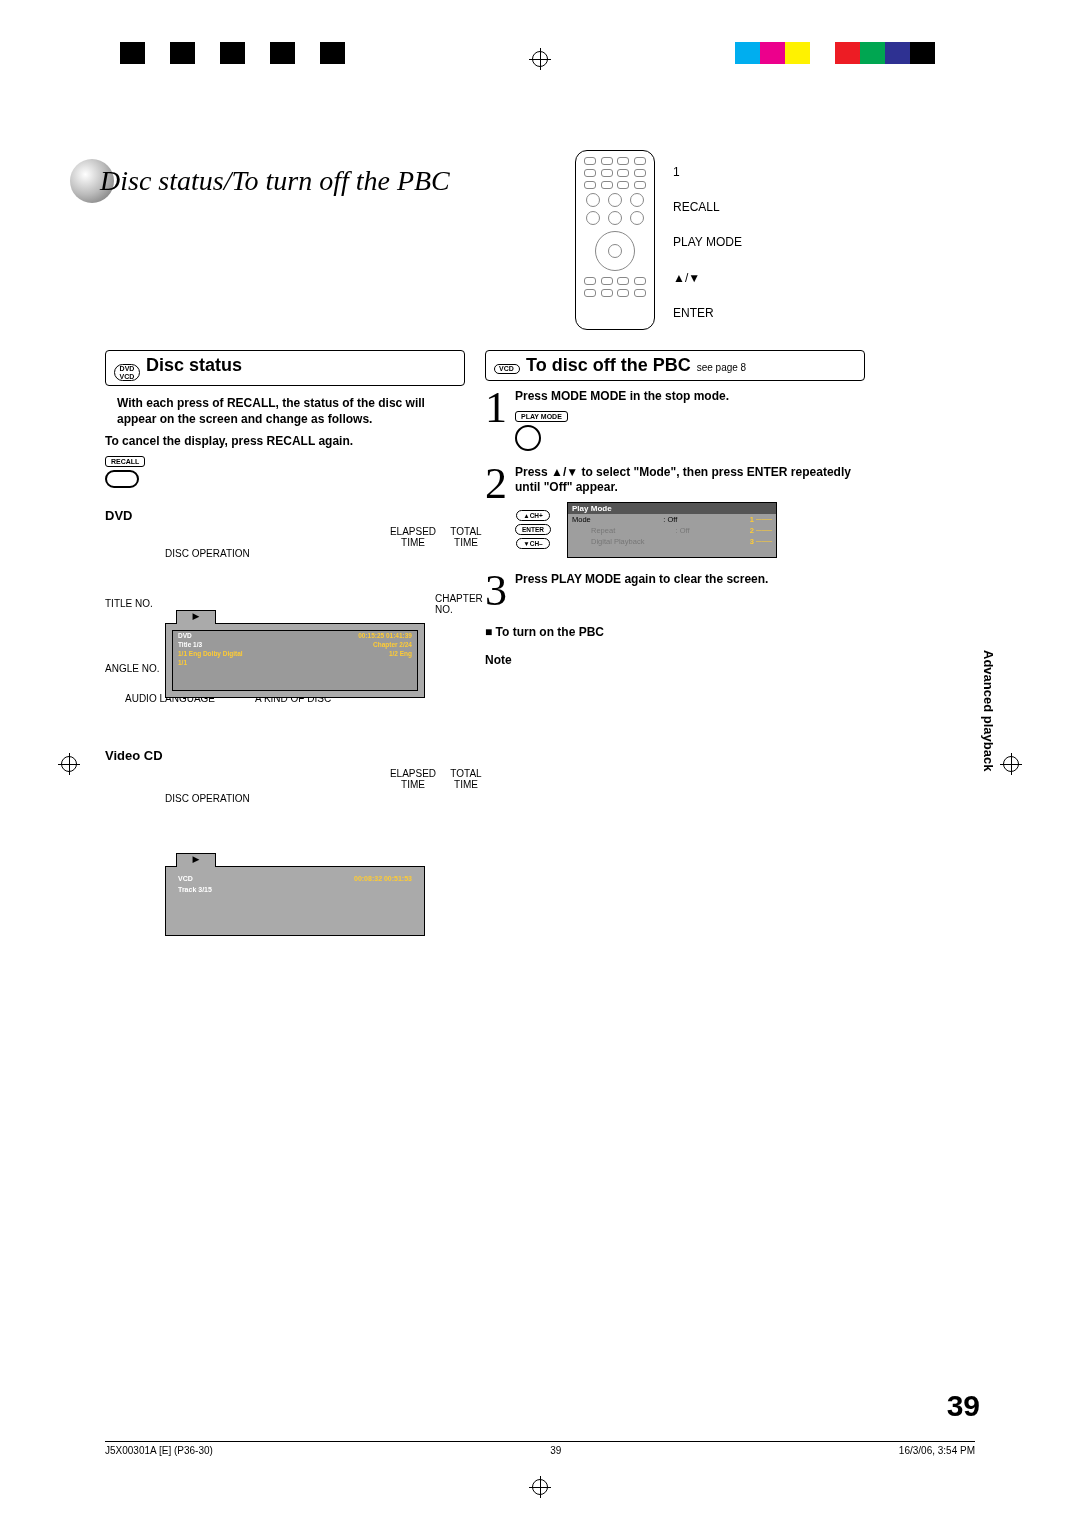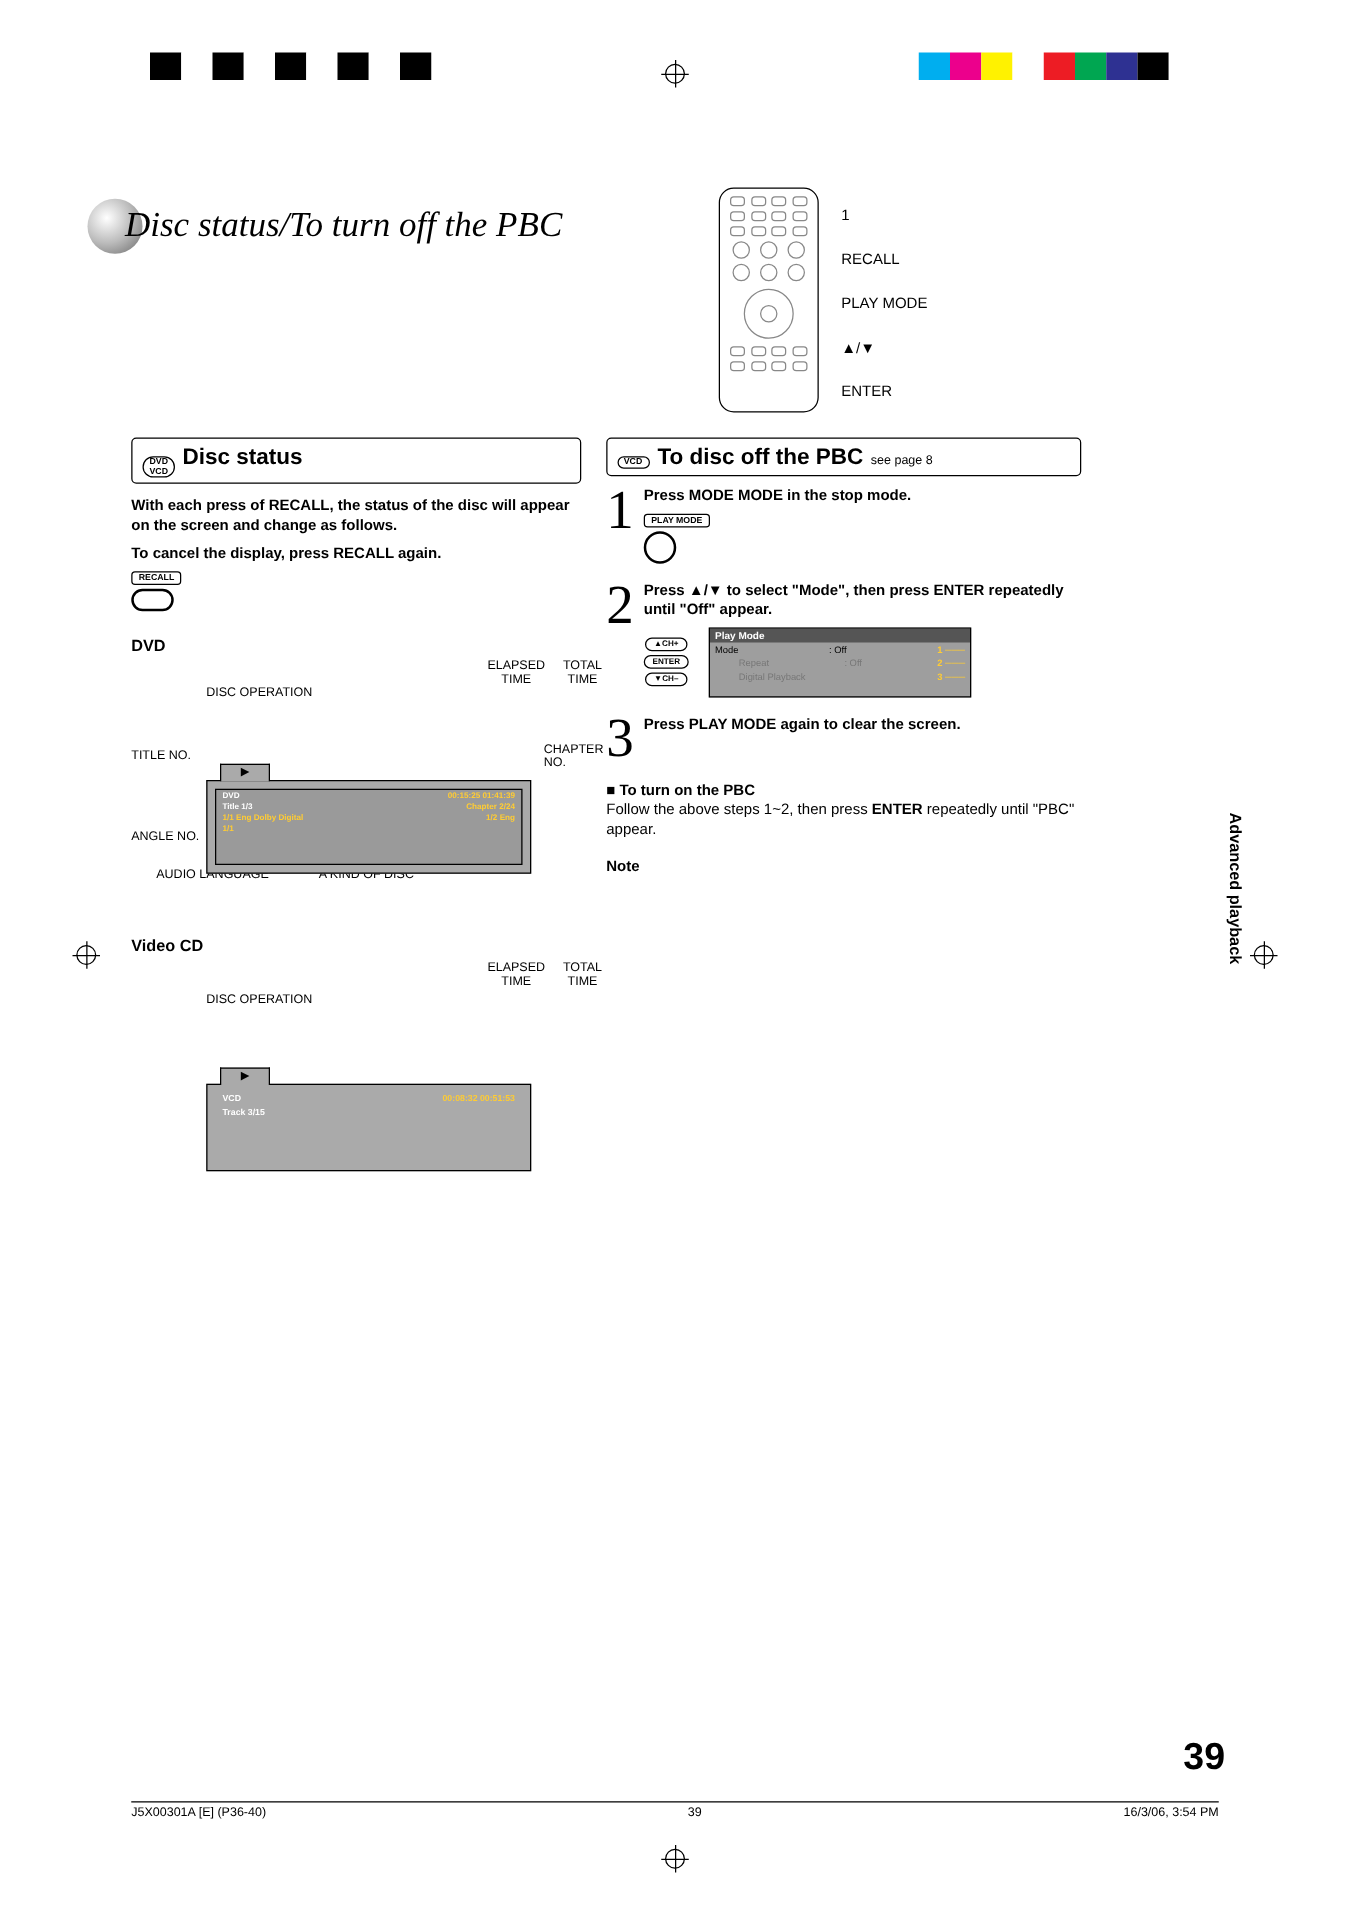--- a/index.html
+++ b/index.html
@@ -54,21 +54,21 @@
   .remote-labels { margin-left:18px; display:flex; flex-direction:column; justify-content:space-around; font-size:12px; padding:4px 0; }
 
   
   .col-head { border:1px solid #000; border-radius:4px; padding:4px 8px; font-size:18px; font-weight:bold; display:flex; align-items:baseline; gap:6px; }
   .col-head small { font-size:10px; font-weight:normal; }
   .badge-icons { font-size:9px; border:1px solid #000; border-radius:10px; padding:0 4px; line-height:1.1; display:inline-flex; flex-direction:column; min-width:26px; text-align:center;}
   .badge-icons span { font-size:7px; }
   .left-col { position:absolute; top:350px; left:105px; width:360px; }
   .right-col{ position:absolute; top:350px; left:485px; width:380px; }
 
-  .body-text { font-size:12px; font-weight:bold; line-height:1.3; margin:10px 0 6px; }
+  .body-text { font-size:12px; font-weight:bold; line-height:1.3; margin:10px 12px 6px; }
   .sub-text { font-size:12px; font-weight:bold; }
   .plain { font-weight:normal; font-size:12px; line-height:1.35; }
 
   .btn-label { display:inline-block; border:1px solid #000; border-radius:3px; padding:1px 5px; font-size:7px; font-weight:bold; }
   .circle-btn { width:26px; height:26px; border:2px solid #000; border-radius:50%; display:block; margin-top:3px;}
 
   .dvd-display { border:1px solid #000; width:260px; height:75px; background:#aaa; position:relative; margin:50px 0 10px 60px;}
   .dvd-display .inner { position:absolute; left:6px; top:6px; right:6px; bottom:6px; border:1px solid #000; background:#9a9a9a; }
   .dvd-row { color:#fff; font-size:6.5px; font-weight:bold; display:flex; justify-content:space-between; padding:1px 5px;}
   .dvd-row .yellow { color:#ffcc33; }
@@ -337,26 +337,23 @@
       </div>
     </div>
   </div>
 
   <div class="step">
     <div class="num">3</div>
     <div class="txt">Press PLAY MODE again to clear the screen.</div>
   </div>
 
   <div class="section-label">To turn on the PBC</div>
-  <div class="plain">
-    <span>Follow the above steps 1~2, then press </span><b>ENTER</b><span> repeatedly until "PBC" appear.</span>
-  </div>
 
   <div style="font-size:12px;font-weight:bold;margin-top:14px;">Note</div>
 </div>
 
 <div class="sidebar-text">Advanced playback</div>
 <div class="page-number">39</div>
 <div class="footer">
-  <span>J5X00301A [E] (P36-40)</span>
+  <span>J5X00301A [E] (P36-30)</span>
   <span>39</span>
   <span>16/3/06, 3:54 PM</span>
 </div>
 
 </body></html>

